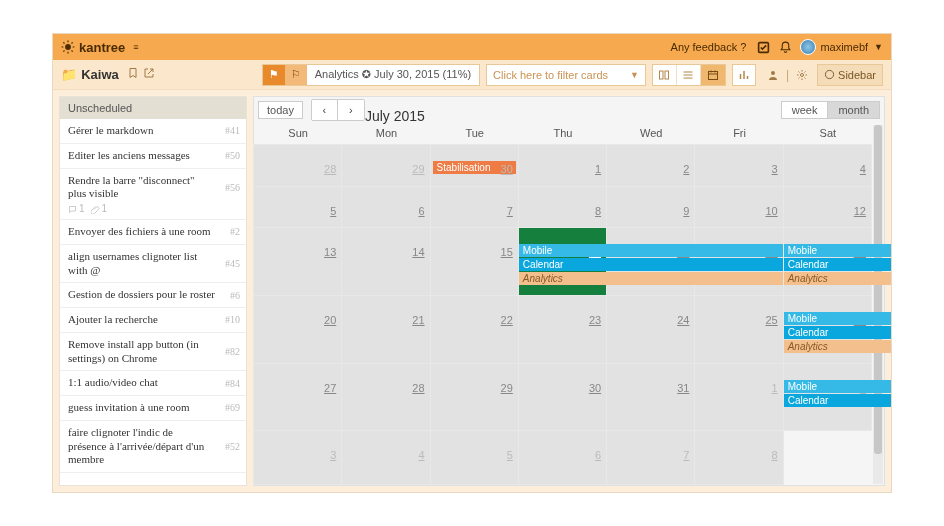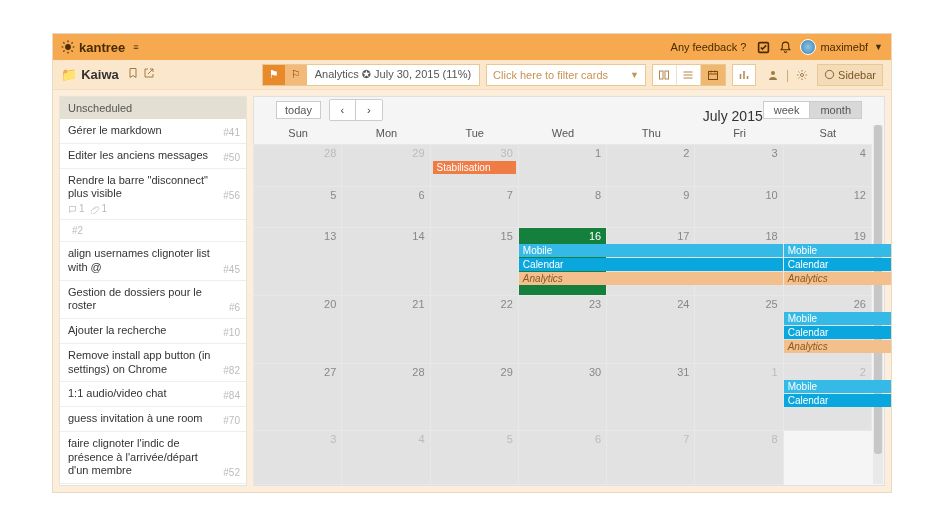--- a/index.html
+++ b/index.html
@@ -47,49 +47,49 @@
 .projbar .sidebar-btn svg { width: 11px; height: 11px; }
 
 
 .content { flex:1; display:flex; padding: 6px; gap:6px; overflow:hidden; }
 
 
 .unsched { width: 188px; background:#fff; border:1px solid #e8e3d8; display:flex; flex-direction:column; }
 .unsched-hdr { background:#e4dfd3; padding:5px 8px; font-size:11px; color:#555; }
 .unsched-list { flex:1; overflow:hidden; }
 .card { border-bottom:1px solid #eee; padding:5px 6px 5px 8px; display:flex; flex-direction:column; font-size:11px; color:#333; }
-.card .crow { display:flex; justify-content:space-between; align-items:flex-end; gap:8px; }
+.card .crow { display:flex; justify-content:space-between; align-items:center; gap:8px;font-family:Liberation Serif, serif; }
 .card .ctitle { flex:1; line-height:1.25; }
 .card .cid { color:#bbb; font-size:10px; margin-left:4px; white-space:nowrap; }
 .card .cmeta { margin-top:2px; color:#bbb; font-size:10px; display:flex; gap:6px; }
 .card .cmeta span svg { width:9px; height:9px; vertical-align:middle; margin-right:2px; }
 
 
 .cal { flex:1; background:#f5f5f5; border:1px solid #e0e0e0; display:flex; flex-direction:column; position:relative; }
 .cal-scrollbar { position:absolute; right:1px; top:28px; bottom:1px; width:10px; background:#e9e9e9; }
 .cal-scrollbar::before { content:""; position:absolute; top:0; bottom:30px; left:1px; right:1px; background:#c7c7c7; border-radius:3px; }
 
-.cal-toolbar { height:26px; display:flex; align-items:center; padding:4px 22px; }
+.cal-toolbar { height:26px; display:flex; align-items:center; padding:4px 4px; }
 .cal-toolbar .today-btn { background:#fff; border:1px solid #ccc; padding:2px 8px; font-size:11px; color:#555; }
 .cal-toolbar .nav { display:inline-flex; margin-left:8px; border:1px solid #ccc; border-radius:2px; overflow:hidden; }
 .cal-toolbar .nav button { width:26px; height:20px; background:#fff; border:none; border-right:1px solid #ccc; font-size:11px; color:#444; cursor:pointer; }
 .cal-toolbar .nav button:last-child { border-right:none; }
-.cal-toolbar .title { flex:1; text-align:right; font-size:14px; color:#333;margin-top:12px; }
+.cal-toolbar .title { flex:1; text-align:left; font-size:14px; color:#333;margin-top:12px; }
 .cal-toolbar .range { display:flex; border:1px solid #ccc; }
 .cal-toolbar .range button { background:#fff; border:none; padding:2px 10px; font-size:11px; color:#555; border-right:1px solid #ccc; }
 .cal-toolbar .range button:last-child { border-right:none; }
 .cal-toolbar .range button.active { background:#d8d8d8; }
 
 .cal-dayhdr { display:grid; grid-template-columns: repeat(7, 1fr); padding-right:12px; }
 .cal-dayhdr div { text-align:center; font-size:11px; color:#555; padding:4px 0 6px; }
 
 .cal-grid { flex:1; display:grid; grid-template-columns: repeat(7, 1fr); grid-auto-rows: auto; padding-right:12px; }
 .daycell { border:1px solid #e8e8e8; margin:-1px 0 0 -1px; background:#e2e2e2; position:relative; min-height:34px; padding-top:16px; }
 .daycell.out { background:#e2e2e2; }
-.daycell .dnum { position:absolute; top:2px; right:5px; font-size:11px; color:#888; }
+.daycell .dnum { position:absolute; top:18px; right:5px; font-size:11px; color:#888;text-decoration:underline; }
 .daycell.out .dnum { color:#bbb; }
 .daycell.today { background:#15803d; }
 .daycell.today .dnum { color:#fff; }
 .ev { height:13px; font-size:10px; line-height:13px; color:#fff; padding-left:4px; margin-bottom:1px; overflow:hidden; }
 .ev.short { margin: 0 2px; }
 .ev.fw { margin-left:0; margin-right:0; }
 .ev.mobile { background:#35b9e6; }
 .ev.calendar { background:#0aa7de; }
 .ev.analytics { background:#f3bf8d; color:#8a5a22;font-style:italic; }
 .ev.stab { background:#ef7b45; }
@@ -221,20 +221,21 @@
               <span><svg viewBox="0 0 24 24" fill="none" stroke="currentColor" stroke-width="2">
                   <path d="M4 4h16v12H8l-4 4V4z"></path>
                 </svg>1</span>
               <span><svg viewBox="0 0 24 24" fill="none" stroke="currentColor" stroke-width="2">
                   <path d="M8 12l6-6a4 4 0 116 6l-9 9a6 6 0 11-8-8l9-9"></path>
                 </svg>1</span>
             </div>
           </div>
           <div class="card">
             <div class="crow">
+              <span class="ctitle">Envoyer des fichiers à une room</span>
               <span class="cid">#2</span>
             </div>
           </div>
           <div class="card">
             <div class="crow">
               <span class="ctitle">align usernames clignoter list with @</span>
               <span class="cid">#45</span>
             </div>
           </div>
           <div class="card">
@@ -257,21 +258,21 @@
           </div>
           <div class="card">
             <div class="crow">
               <span class="ctitle">1:1 audio/video chat</span>
               <span class="cid">#84</span>
             </div>
           </div>
           <div class="card">
             <div class="crow">
               <span class="ctitle">guess invitation à une room</span>
-              <span class="cid">#70</span>
+              <span class="cid">#69</span>
             </div>
           </div>
           <div class="card">
             <div class="crow">
               <span class="ctitle">faire clignoter l'indic de présence à l'arrivée/départ d'un membre</span>
               <span class="cid">#52</span>
             </div>
           </div>
         </div>
     </div>
@@ -287,22 +288,22 @@
         <div class="title">July 2015</div>
         <div class="range">
           <button>week</button>
           <button class="active">month</button>
         </div>
       </div>
       <div class="cal-dayhdr" id="dayhdr">
           <div>Sun</div>
           <div>Mon</div>
           <div>Tue</div>
+          <div>Thu</div>
           <div>Wed</div>
-          <div>Thu</div>
           <div>Fri</div>
           <div>Sat</div>
         </div>
       <div class="cal-grid" id="calgrid">
           <div class="daycell out">
             <div class="dnum">28</div>
           </div>
           <div class="daycell out">
             <div class="dnum">29</div>
           </div>

